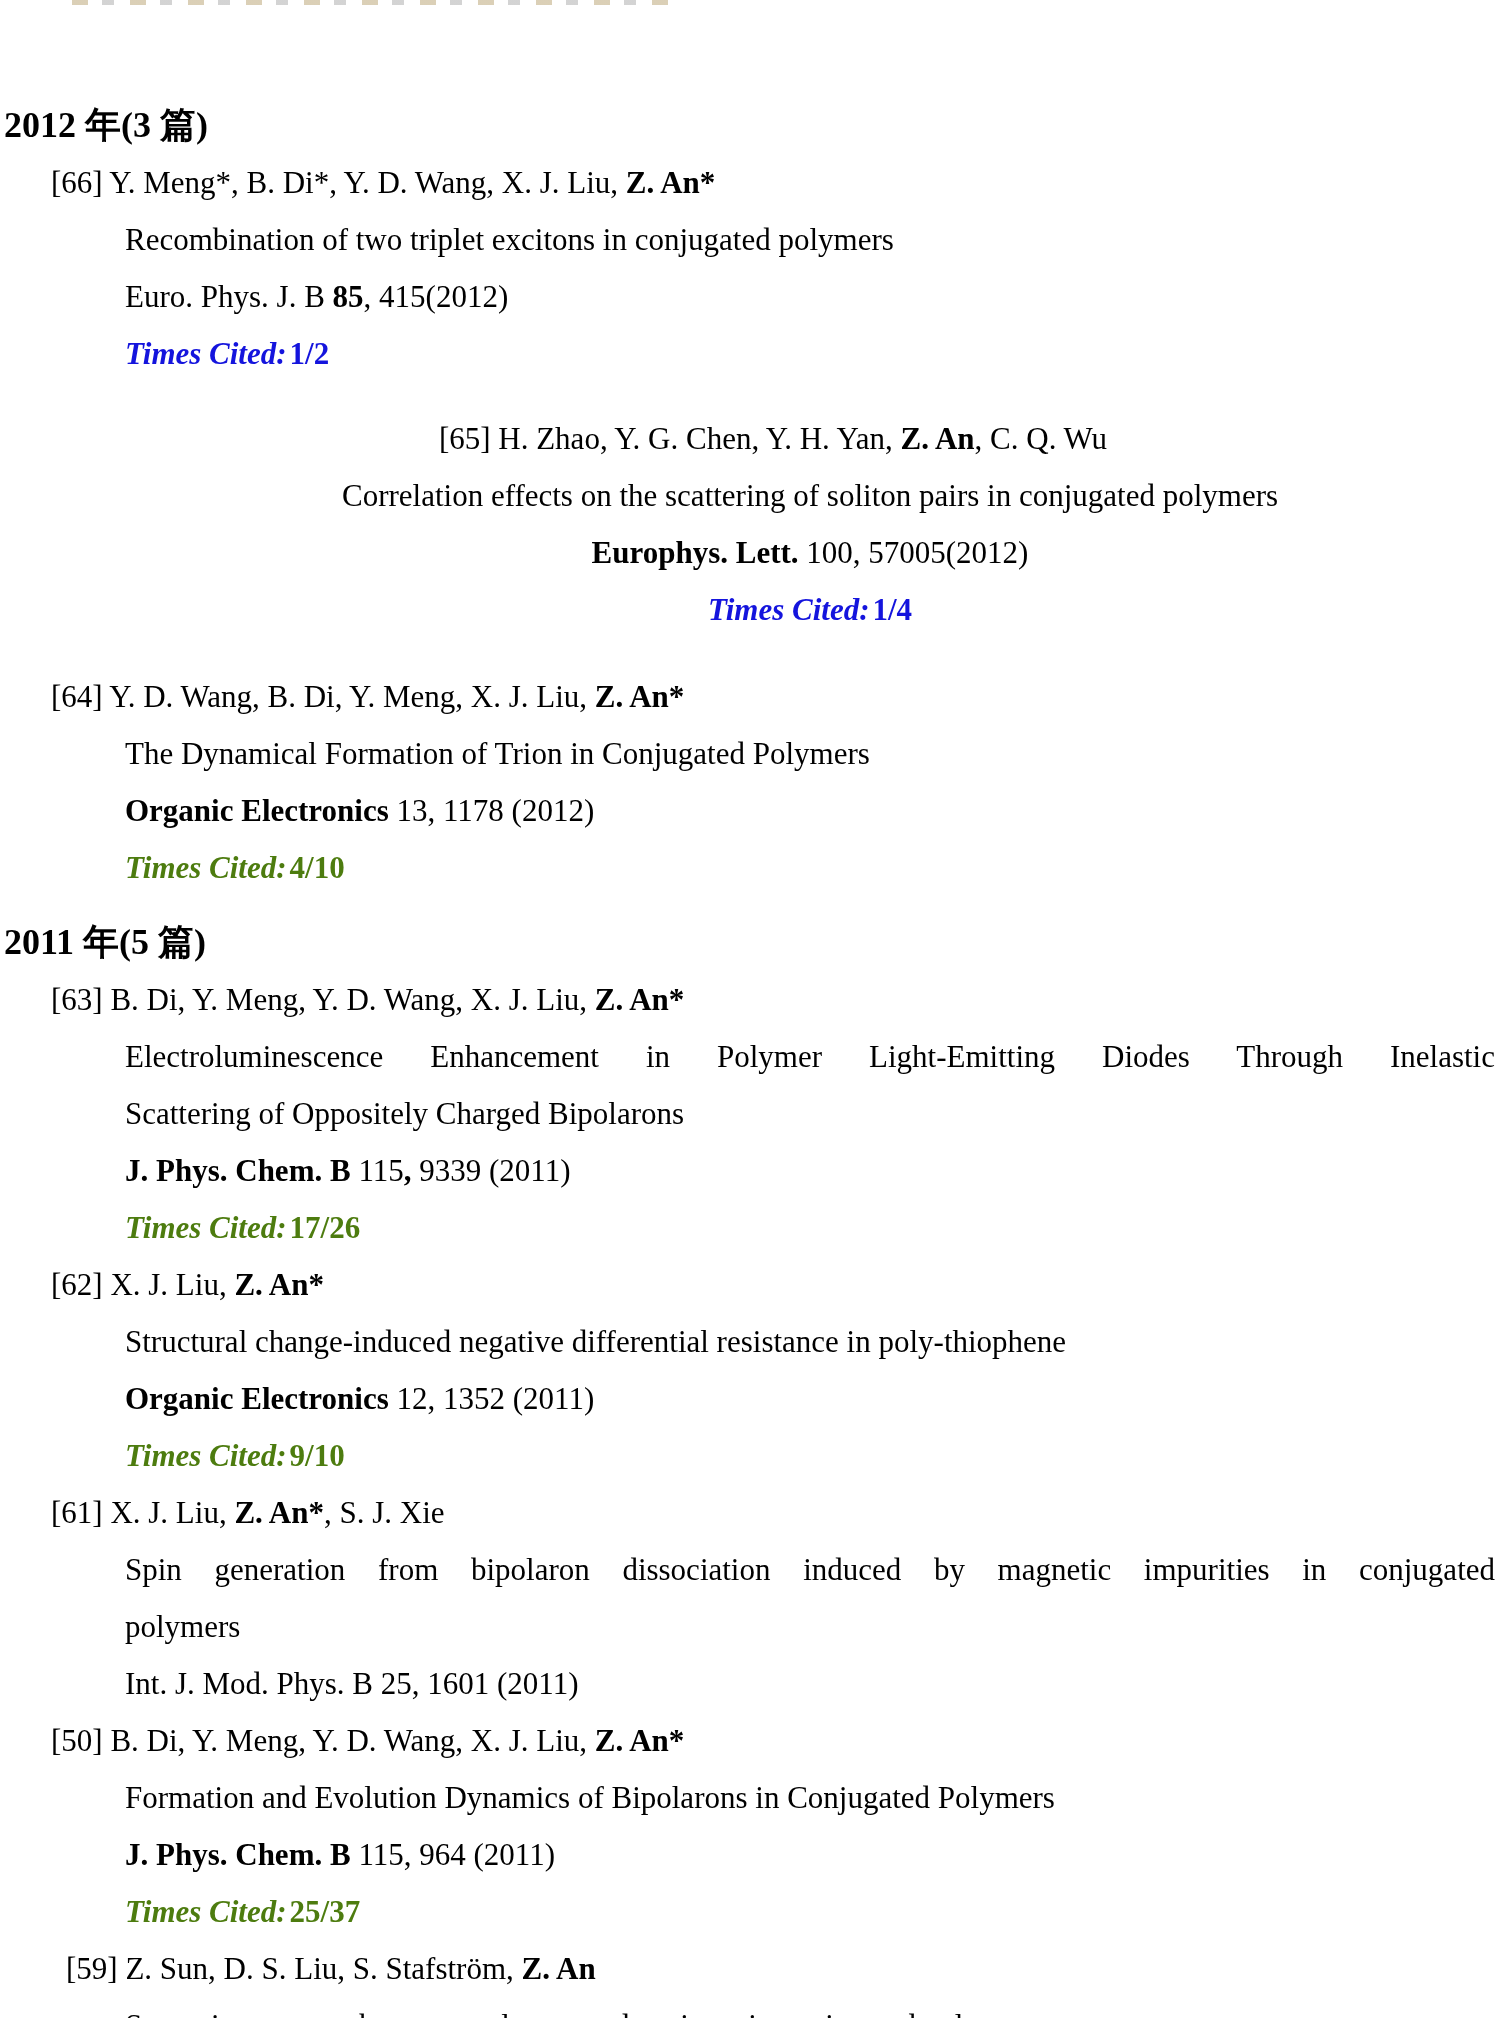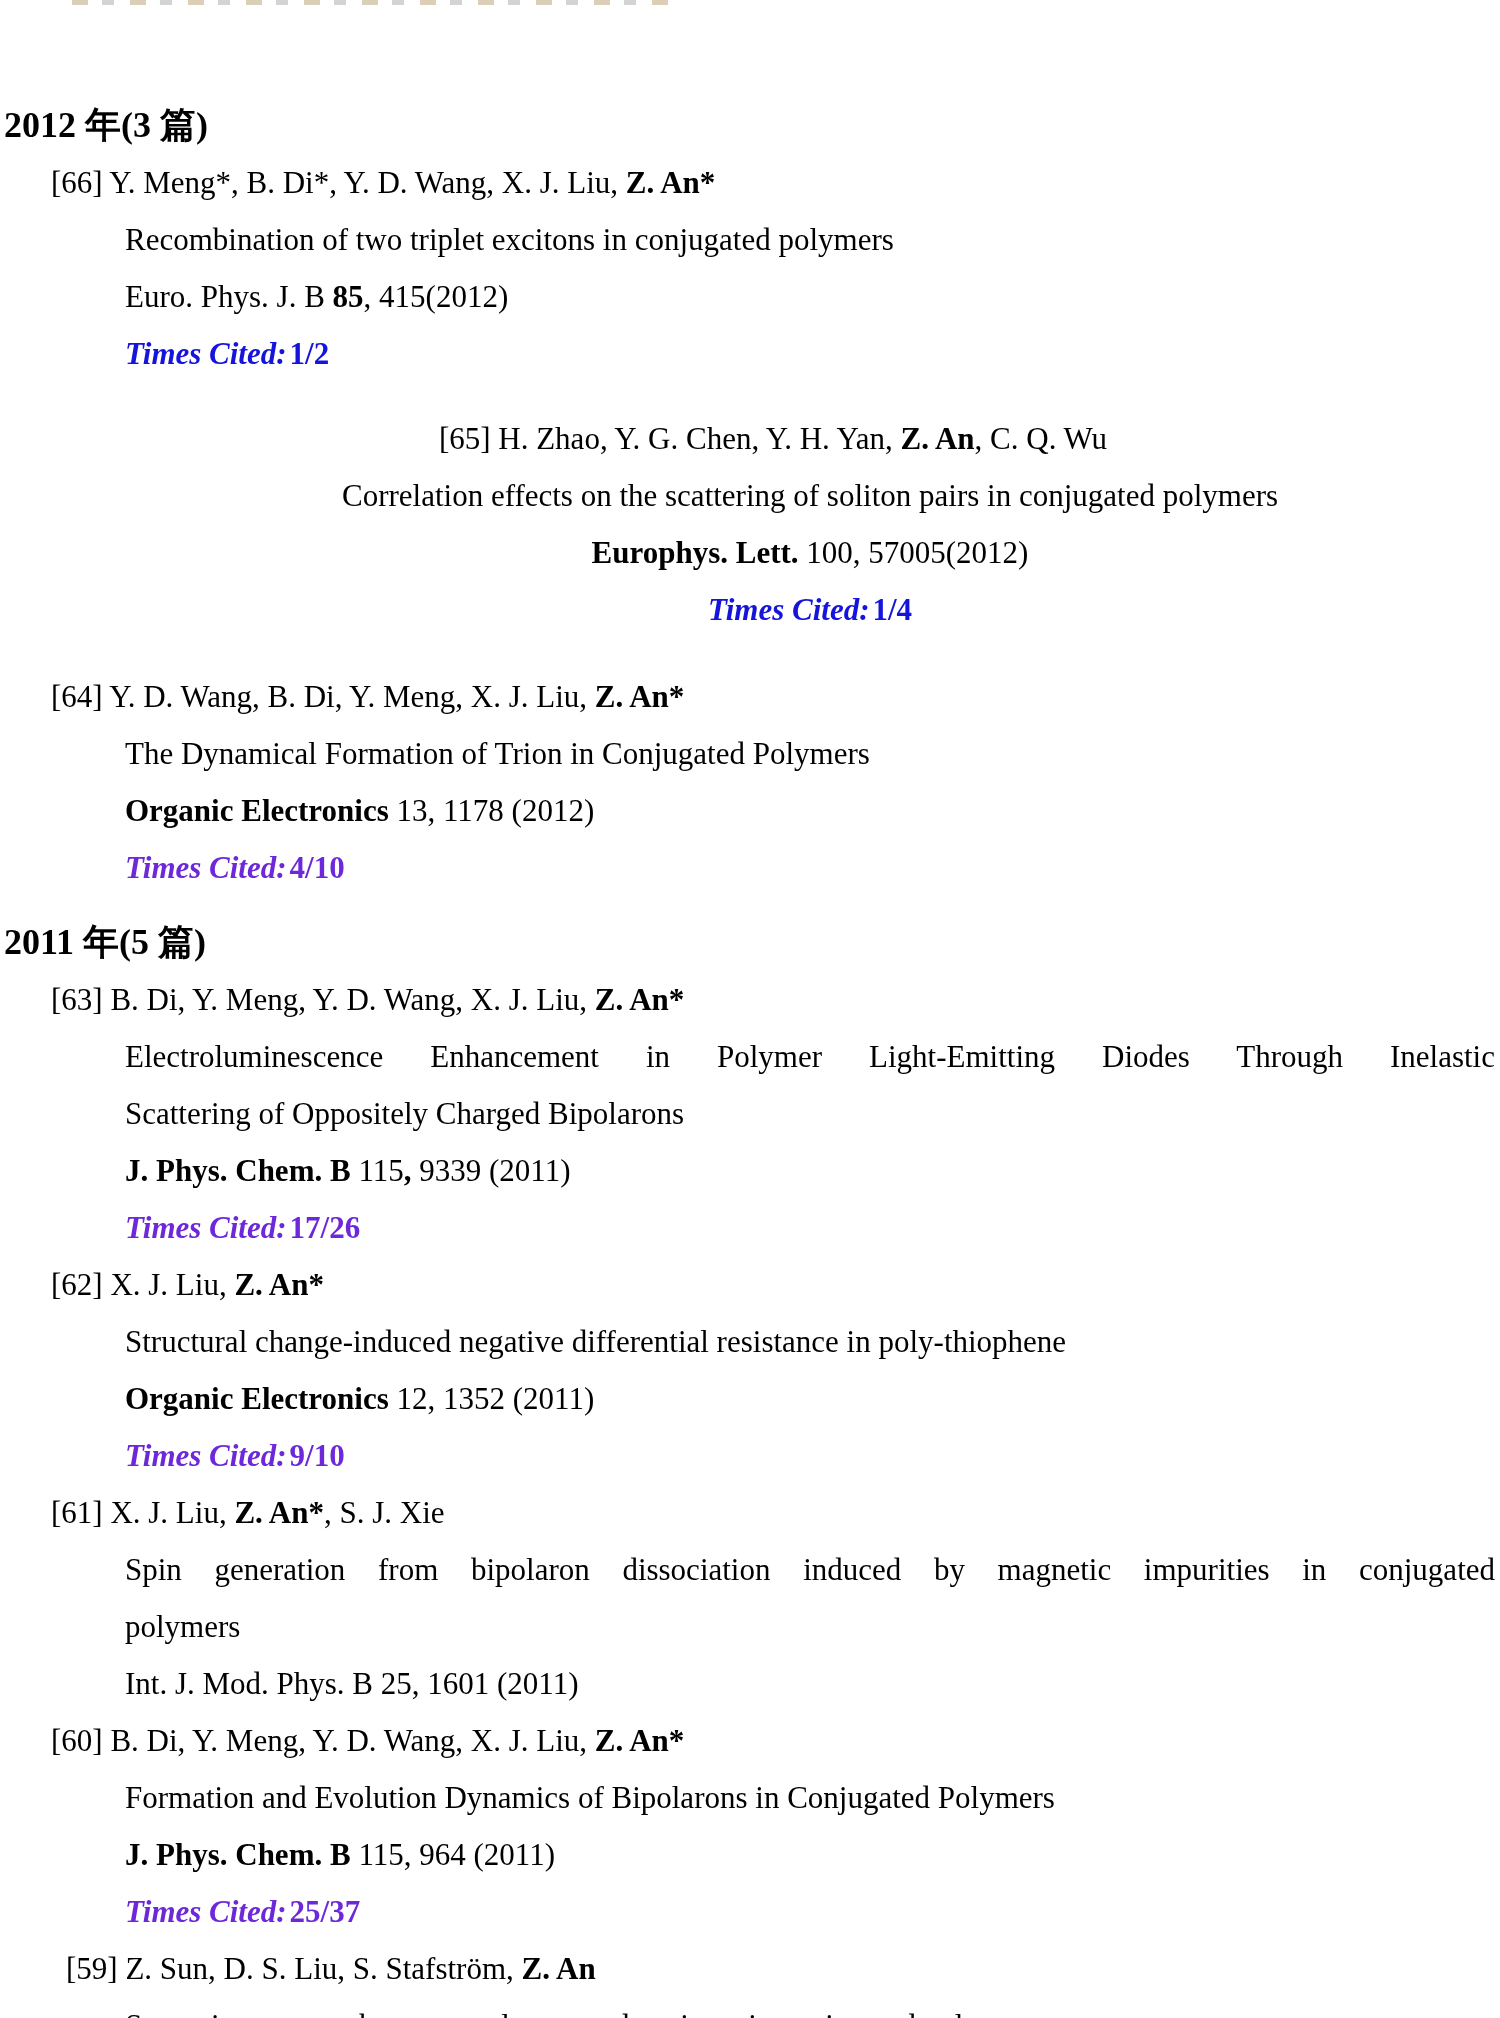--- a/index.html
+++ b/index.html
@@ -43,21 +43,21 @@
     padding-left: 78px;
     padding-right: 5px;
   }
   .line.authors { padding-left: 4px; }
   #entry-59 .line.authors { padding-left: 19px; }
   .b { font-weight: bold; }
   .justify { text-align: justify; text-align-last: justify; }
   .cited { font-weight: bold; font-style: italic; }
   .cited .cited-value { font-style: normal; margin-left: 3px; }
   .cited.blue { color: #1414dd; }
-  .cited.red  { color: #6d28d9; }
+  .cited.red  { color: #4d7c0f; }
 </style>
 </head>
 <body>
 
 <div class="top-remnant"></div>
 <main id="pub-list">
     <h2 class="year-header" id="sec-2012">2012 年(3 篇)</h2>
     <article class="entry" id="entry-66">
       <div class="line authors"><span>[66]</span> <span>Y. Meng*, B. Di*, Y. D. Wang, X. J. Liu, </span><span class="b">Z. An*</span></div>
       <div class="line title"><span>Recombination of two triplet excitons in conjugated polymers</span></div>
@@ -90,21 +90,21 @@
       <div class="line journal"><span class="b">Organic Electronics </span><span>12, 1352 (2011)</span></div>
       <div class="line cited red"><span class="cited-label">Times Cited:</span><span class="cited-value">9/10</span></div>
     </article>
     <article class="entry" id="entry-61">
       <div class="line authors"><span>[61]</span> <span>X. J. Liu, </span><span class="b">Z. An*</span><span>, S. J. Xie</span></div>
       <div class="line title justify"><span>Spin generation from bipolaron dissociation induced by magnetic impurities in conjugated</span></div>
       <div class="line title"><span>polymers</span></div>
       <div class="line journal"><span>Int. J. Mod. Phys. B 25, 1601 (2011)</span></div>
     </article>
     <article class="entry" id="entry-60">
-      <div class="line authors"><span>[60]</span> <span>B. Di, Y. Meng, Y. D. Wang, X. J. Liu, </span><span class="b">Z. An*</span></div>
+      <div class="line authors"><span>[50]</span> <span>B. Di, Y. Meng, Y. D. Wang, X. J. Liu, </span><span class="b">Z. An*</span></div>
       <div class="line title"><span>Formation and Evolution Dynamics of Bipolarons in Conjugated Polymers</span></div>
       <div class="line journal"><span class="b">J. Phys. Chem. B </span><span>115, 964 (2011)</span></div>
       <div class="line cited red"><span class="cited-label">Times Cited:</span><span class="cited-value">25/37</span></div>
     </article>
     <article class="entry" id="entry-59">
       <div class="line authors"><span>[59]</span> <span>Z. Sun, D. S. Liu, S. Stafström, </span><span class="b">Z. An</span></div>
       <div class="line title"><span>Scattering process between polarons and excitons in conjugated polymers</span></div>
     </article>
   </main>
 

